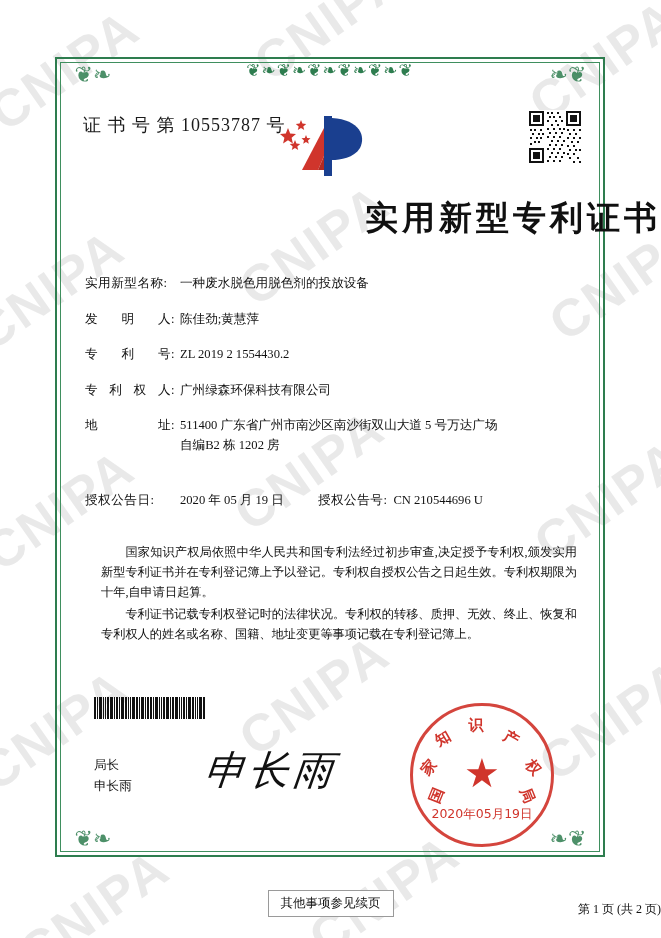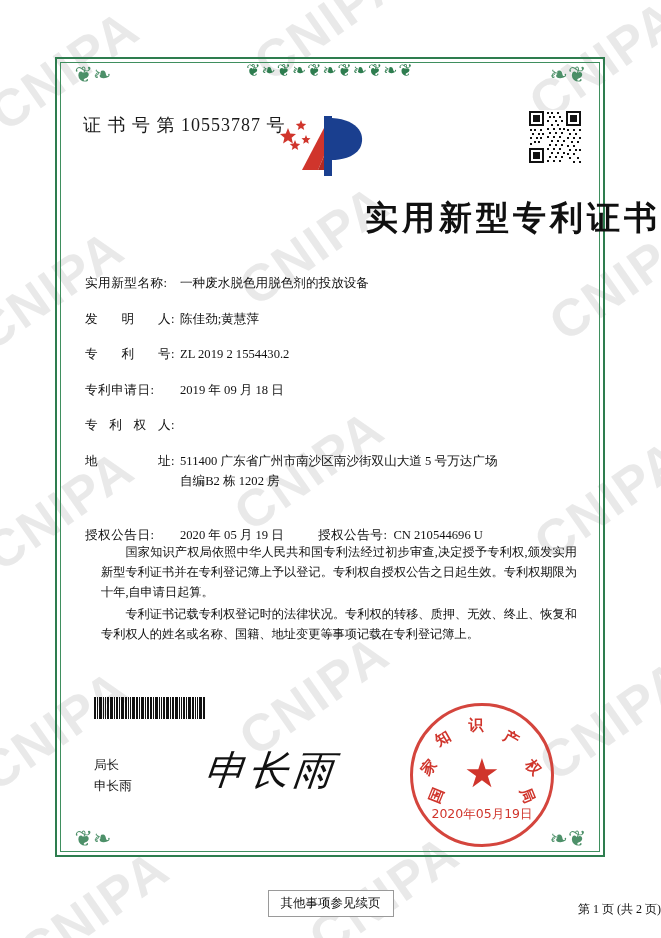--- a/index.html
+++ b/index.html
@@ -446,27 +446,24 @@
     <div class="field-row">
       <div class="field-label"><span class="f-lbl-spread">发 明 人</span>:</div>
       <div class="field-value">陈佳劲;黄慧萍</div>
     </div>
 
     <div class="field-row">
       <div class="field-label"><span class="f-lbl-spread">专 利 号</span>:</div>
       <div class="field-value">ZL 2019 2 1554430.2</div>
     </div>
 
-    <div class="field-row">
-      <div class="field-label"><span>专利申请日</span>:</div>
-      <div class="field-value">2019 年 09 月 18 日</div>
-    </div>
 
     <div class="field-row">
       <div class="field-label"><span class="f-lbl-spread">专 利 权 人</span>:</div>
+      <div class="field-value">广州绿森环保科技有限公司</div>
     </div>
 
     <div class="field-row" style="margin-bottom:0;">
       <div class="field-label"><span class="f-lbl-spread">地 址</span>:</div>
       <div class="field-value">511400 广东省广州市南沙区南沙街双山大道 5 号万达广场</div>
     </div>
     <div class="addr-cont">自编B2 栋 1202 房</div>
 
     <div class="field-row row-two-col" style="margin-bottom:0;">
       <div class="field-label"><span>授权公告日</span>:</div>

